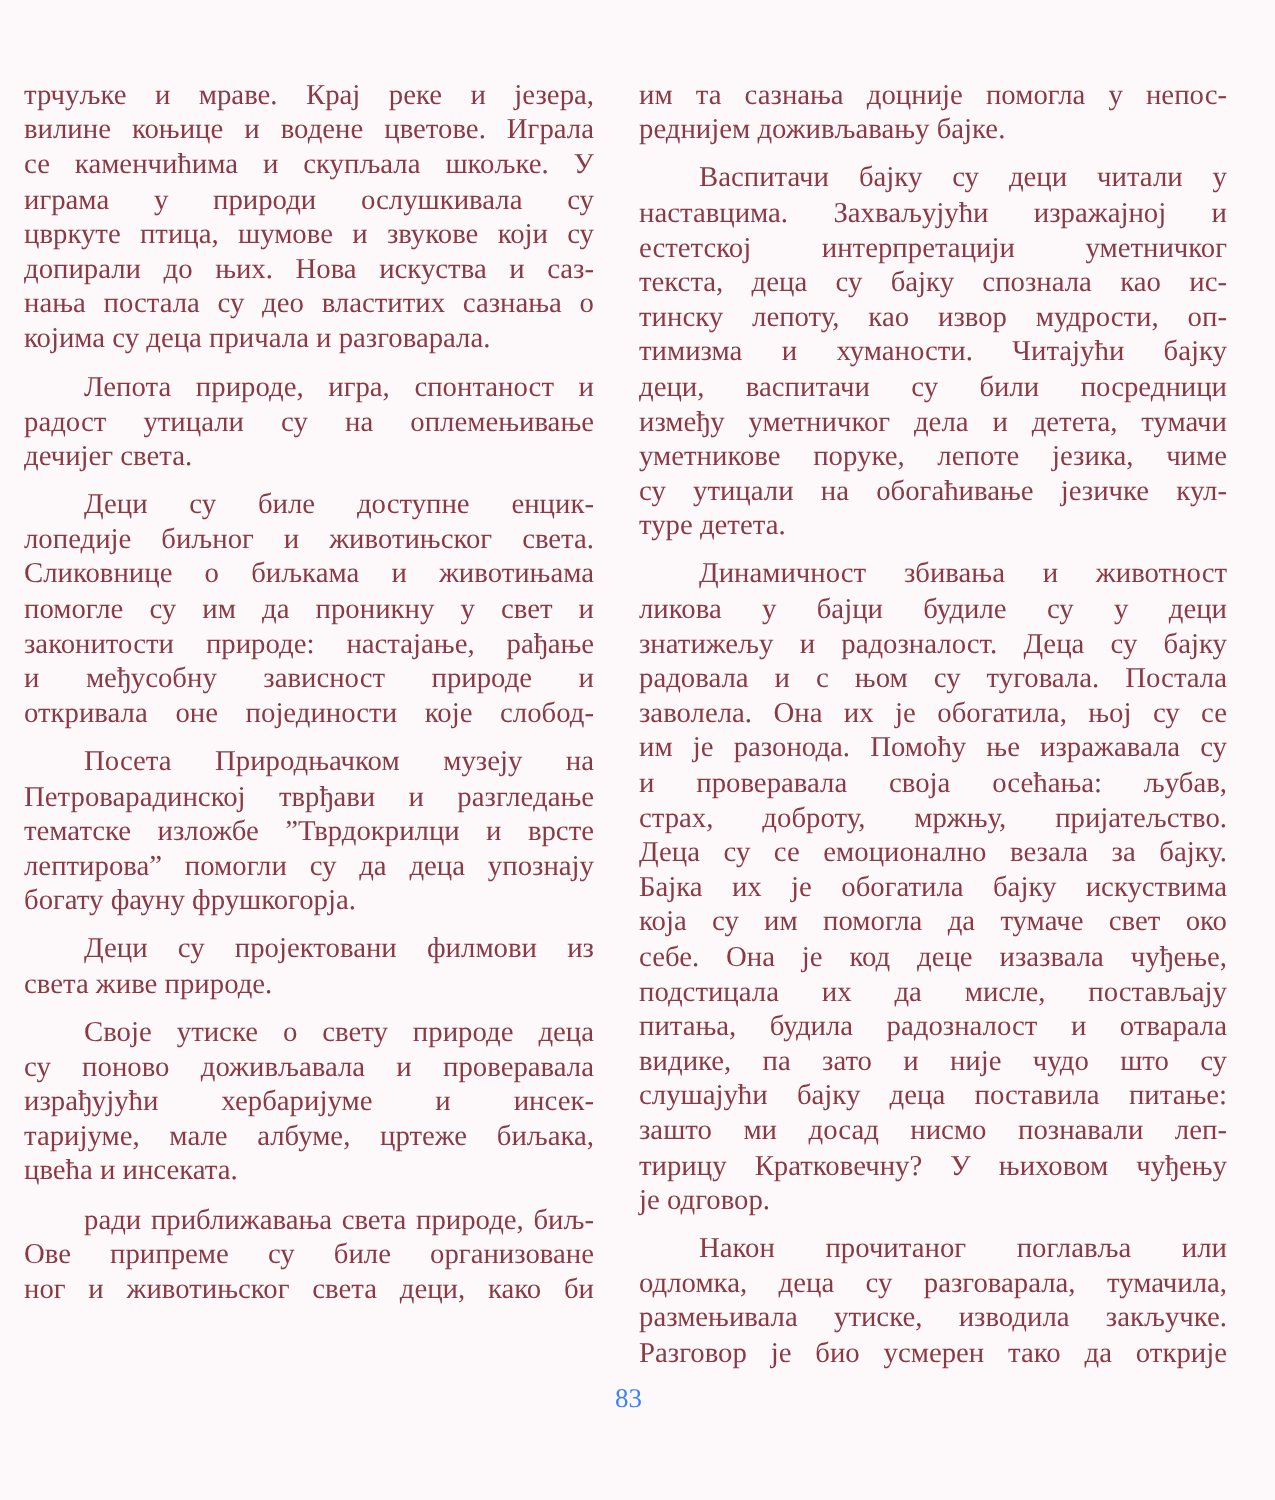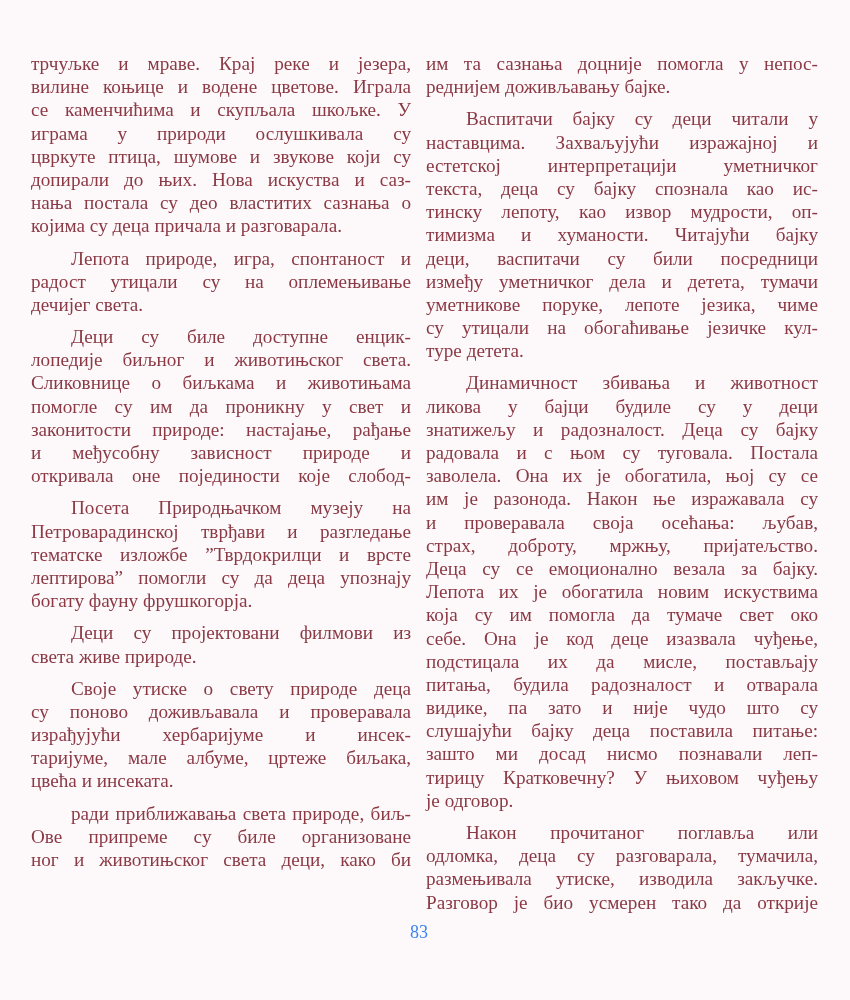--- a/index.html
+++ b/index.html
@@ -17,21 +17,21 @@
     }
     .column {
       position: absolute;
       top: 52px;
       font-size: 19.2px;
       line-height: 23.2px;
       text-align: justify;
       hyphens: manual;
     }
     .col-left {
-      left: 31px;
+      left: 16px;
       width: 380px;
     }
     .col-right {
       left: 426px;
       width: 392px;
     }
     .para {
       margin: 0 0 9px 0;
       text-indent: 0;
     }
@@ -135,25 +135,25 @@
     <span class="line">уметникове поруке, лепоте језика, чиме</span>
     <span class="line">су утицали на обогаћивање језичке кул-</span>
     <span class="line last">туре детета.</span>
   </div>
   <div class="para indent">
     <span class="line">Динамичност збивања и животност</span>
     <span class="line">ликова у бајци будиле су у деци</span>
     <span class="line">знатижељу и радозналост. Деца су бајку</span>
     <span class="line">радовала и с њом су туговала. Постала</span>
     <span class="line">заволела. Она их је обогатила, њој су се</span>
-    <span class="line">им је разонода. Након ње изражавала су</span>
+    <span class="line">им је разонода. Помоћу ње изражавала су</span>
     <span class="line">и проверавала своја осећања: љубав,</span>
     <span class="line">страх, доброту, мржњу, пријатељство.</span>
     <span class="line">Деца су се емоционално везала за бајку.</span>
-    <span class="line">Лепота их је обогатила новим искуствима</span>
+    <span class="line">Бајка их је обогатила бајку искуствима</span>
     <span class="line">која су им помогла да тумаче свет око</span>
     <span class="line">себе. Она је код деце изазвала чуђење,</span>
     <span class="line">подстицала их да мисле, постављају</span>
     <span class="line">питања, будила радозналост и отварала</span>
     <span class="line">видике, па зато и није чудо што су</span>
     <span class="line">слушајући бајку деца поставила питање:</span>
     <span class="line">зашто ми досад нисмо познавали леп-</span>
     <span class="line">тирицу Кратковечну? У њиховом чуђењу</span>
     <span class="line last">је одговор.</span>
   </div>

